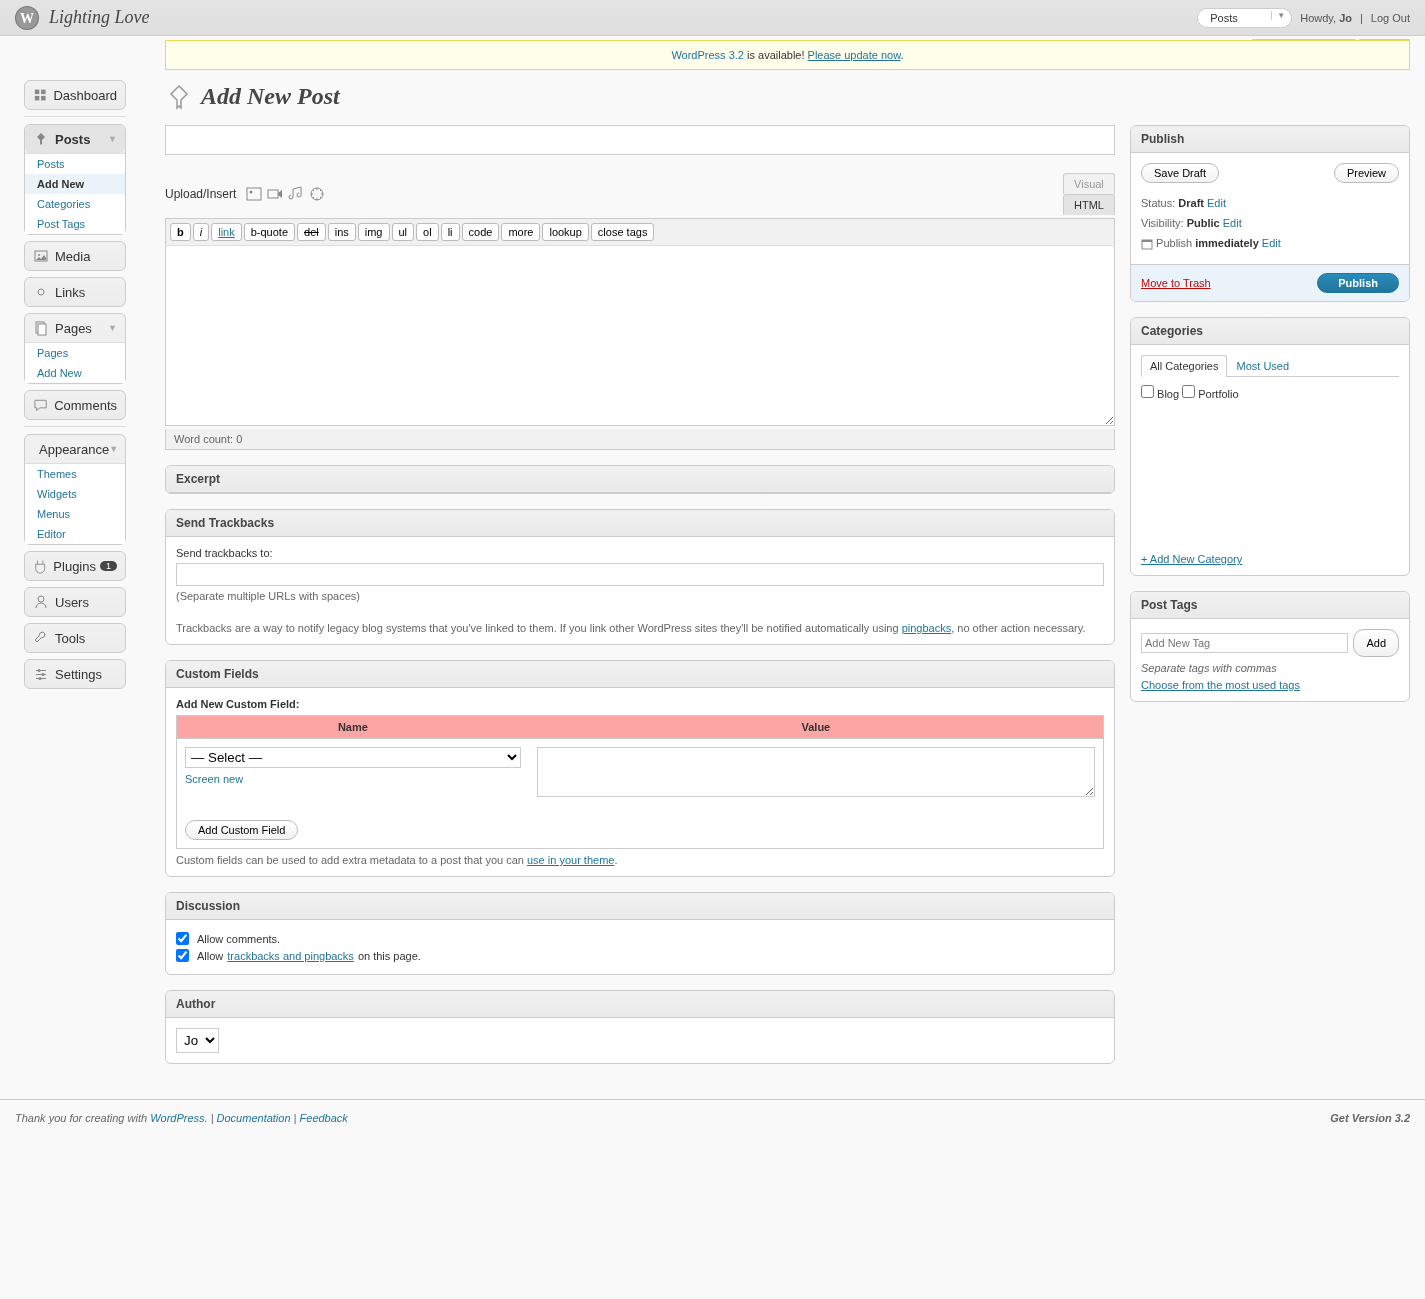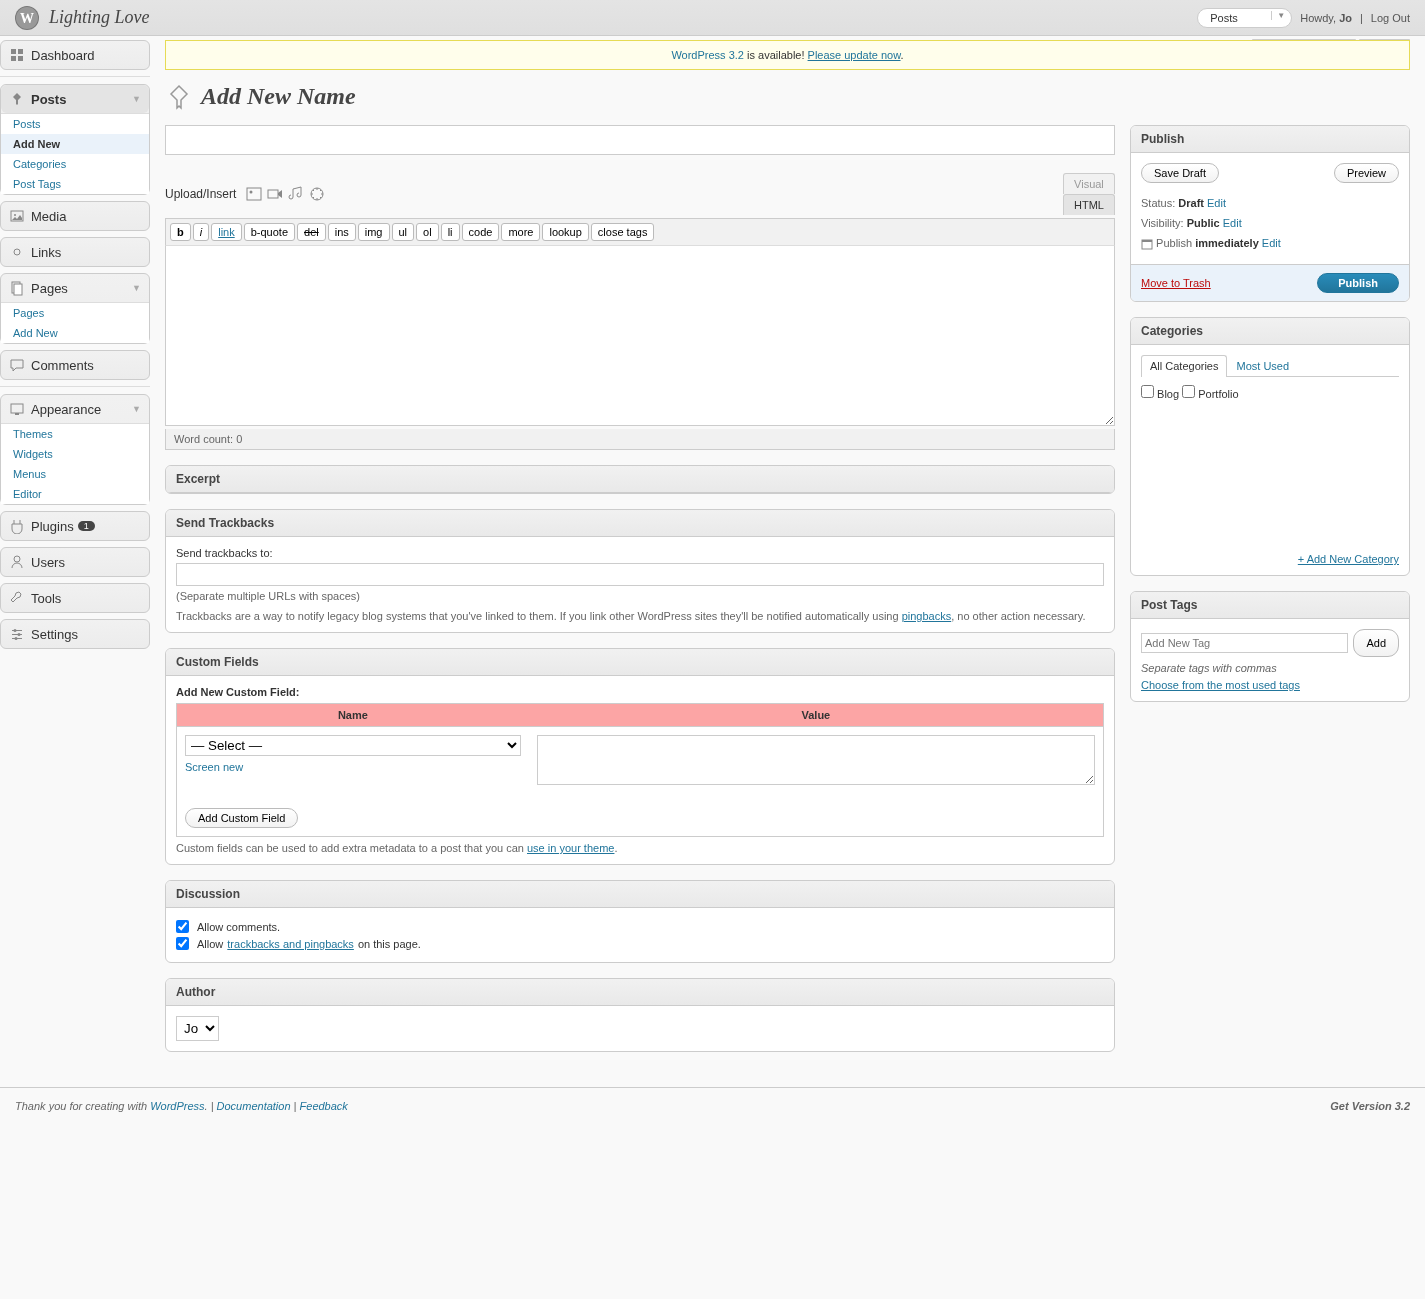--- a/index.html
+++ b/index.html
@@ -1,35 +1,35 @@
 <!DOCTYPE html>
 <html><head>
 <meta charset="utf-8">
 <style>
 * { box-sizing: border-box; margin: 0; padding: 0; }
 body { font-family: "Lucida Grande", Verdana, Arial, sans-serif; font-size: 12px; color: #333; background: #f9f9f9; }
-a { color: #21759b; text-decoration: none; text-align: right; }
+a { color: #21759b; text-decoration: none; }
 
 
 .header { background: linear-gradient(#e4e4e4, #dfdfdf); height: 36px; border-bottom: 1px solid #ccc; display: flex; align-items: center; padding: 0 15px; }
 .header-logo { width: 24px; height: 24px; background: #777; border-radius: 50%; display: inline-flex; align-items: center; justify-content: center; color: #fff; font-weight: bold; margin-right: 10px; }
 .site-title { font-family: Georgia, serif; font-size: 18px; color: #464646; font-style: italic; flex: 1; }
 .header-right { display: flex; align-items: center; gap: 8px; }
 .quick-select { background: #fff; border: 1px solid #ccc; border-radius: 11px; padding: 3px 24px 3px 12px; font-size: 11px; position: relative; width: 95px; }
 .quick-select::after { content: "▼"; position: absolute; right: 6px; top: 2px; font-size: 8px; color: #888; border-left: 1px solid #ccc; padding-left: 5px; }
 .header-text { font-size: 11px; color: #555; }
 
 
 .top-tabs { position: absolute; right: 15px; top: 39px; display: flex; gap: 3px; }
 .top-tab { background: #e3e3e3; border: 1px solid #ccc; border-radius: 0 0 3px 3px; padding: 2px 8px; font-size: 11px; color: #777; cursor: pointer; }
 .top-tab::after { content: " ▼"; font-size: 8px; }
 
 
 .wrap { display: flex; }
-.sidebar { width: 150px; padding: 4px 0; }
+.sidebar { width: 150px; padding: 4px 24px; margin-top: 40px; }
 .content { flex: 1; padding: 0 15px 20px; position: relative; }
 
 
 .menu-section { background: linear-gradient(#f1f1f1, #ececec); border: 1px solid #ccc; border-radius: 6px; margin-bottom: 6px; }
 .menu-top { display: flex; align-items: center; padding: 6px 8px; cursor: pointer; font-size: 13px; color: #333; border-radius: 6px; }
 .menu-top.active { background: #e4e4e4; font-weight: bold; }
 .menu-icon { width: 16px; height: 16px; margin-right: 6px; display: inline-block; }
 .menu-arrow { margin-left: auto; color: #aaa; font-size: 9px; }
 .submenu { background: #fff; border-top: 1px solid #ddd; }
 .submenu-item { padding: 4px 8px 4px 12px; font-size: 11px; color: #21759b; cursor: pointer; }
@@ -277,21 +277,21 @@
 
   <div class="content">
     <div class="update-nag">
       <a href="#">WordPress 3.2</a><span> is available! </span><a href="#" style="text-decoration:underline">Please update now</a>.
     </div>
 
     <h2 class="page-title">
       <span class="pin-icon" tab="pin-icon"><svg viewBox="0 0 28 28">
             <path d="M14 4l8 8-6 6v8l-2-2-2 2v-8l-6-6z" fill="none" stroke="#999" stroke-width="1.5"></path>
           </svg></span>
-      <span>Add New Name</span>
+      <span>Add New Post</span>
     </h2>
 
     <div class="main-cols">
       <div class="col-main">
         <input type="text" class="title-input" style="">
 
         <div class="media-row">
           <span class="media-label">Upload/Insert</span>
           <span class="media-icon"><svg viewBox="0 0 16 16">
                 <rect x="1" y="2" width="14" height="12" fill="none" stroke="#888"></rect>
@@ -342,21 +342,21 @@
           <div class="postbox-header">Excerpt</div>
         </div>
 
         
         <div class="postbox">
           <div class="postbox-header">Send Trackbacks</div>
           <div class="postbox-body">
             <div>Send trackbacks to:</div>
             <input type="text" style="">
             <div class="help-text">(Separate multiple URLs with spaces)</div>
-            <div class="help-text" style="margin-top:8px">
+            <div class="help-text" style="margin-top:20px">
               <span>Trackbacks are a way to notify legacy blog systems that you've linked to them. If you link other WordPress sites they'll be notified automatically using </span><a href="#" style="text-decoration:underline">pingbacks</a><span>, no other action necessary.</span>
             </div>
           </div>
         </div>
 
         
         <div class="postbox">
           <div class="postbox-header">Custom Fields</div>
           <div class="postbox-body">
             <b>Add New Custom Field:</b>

